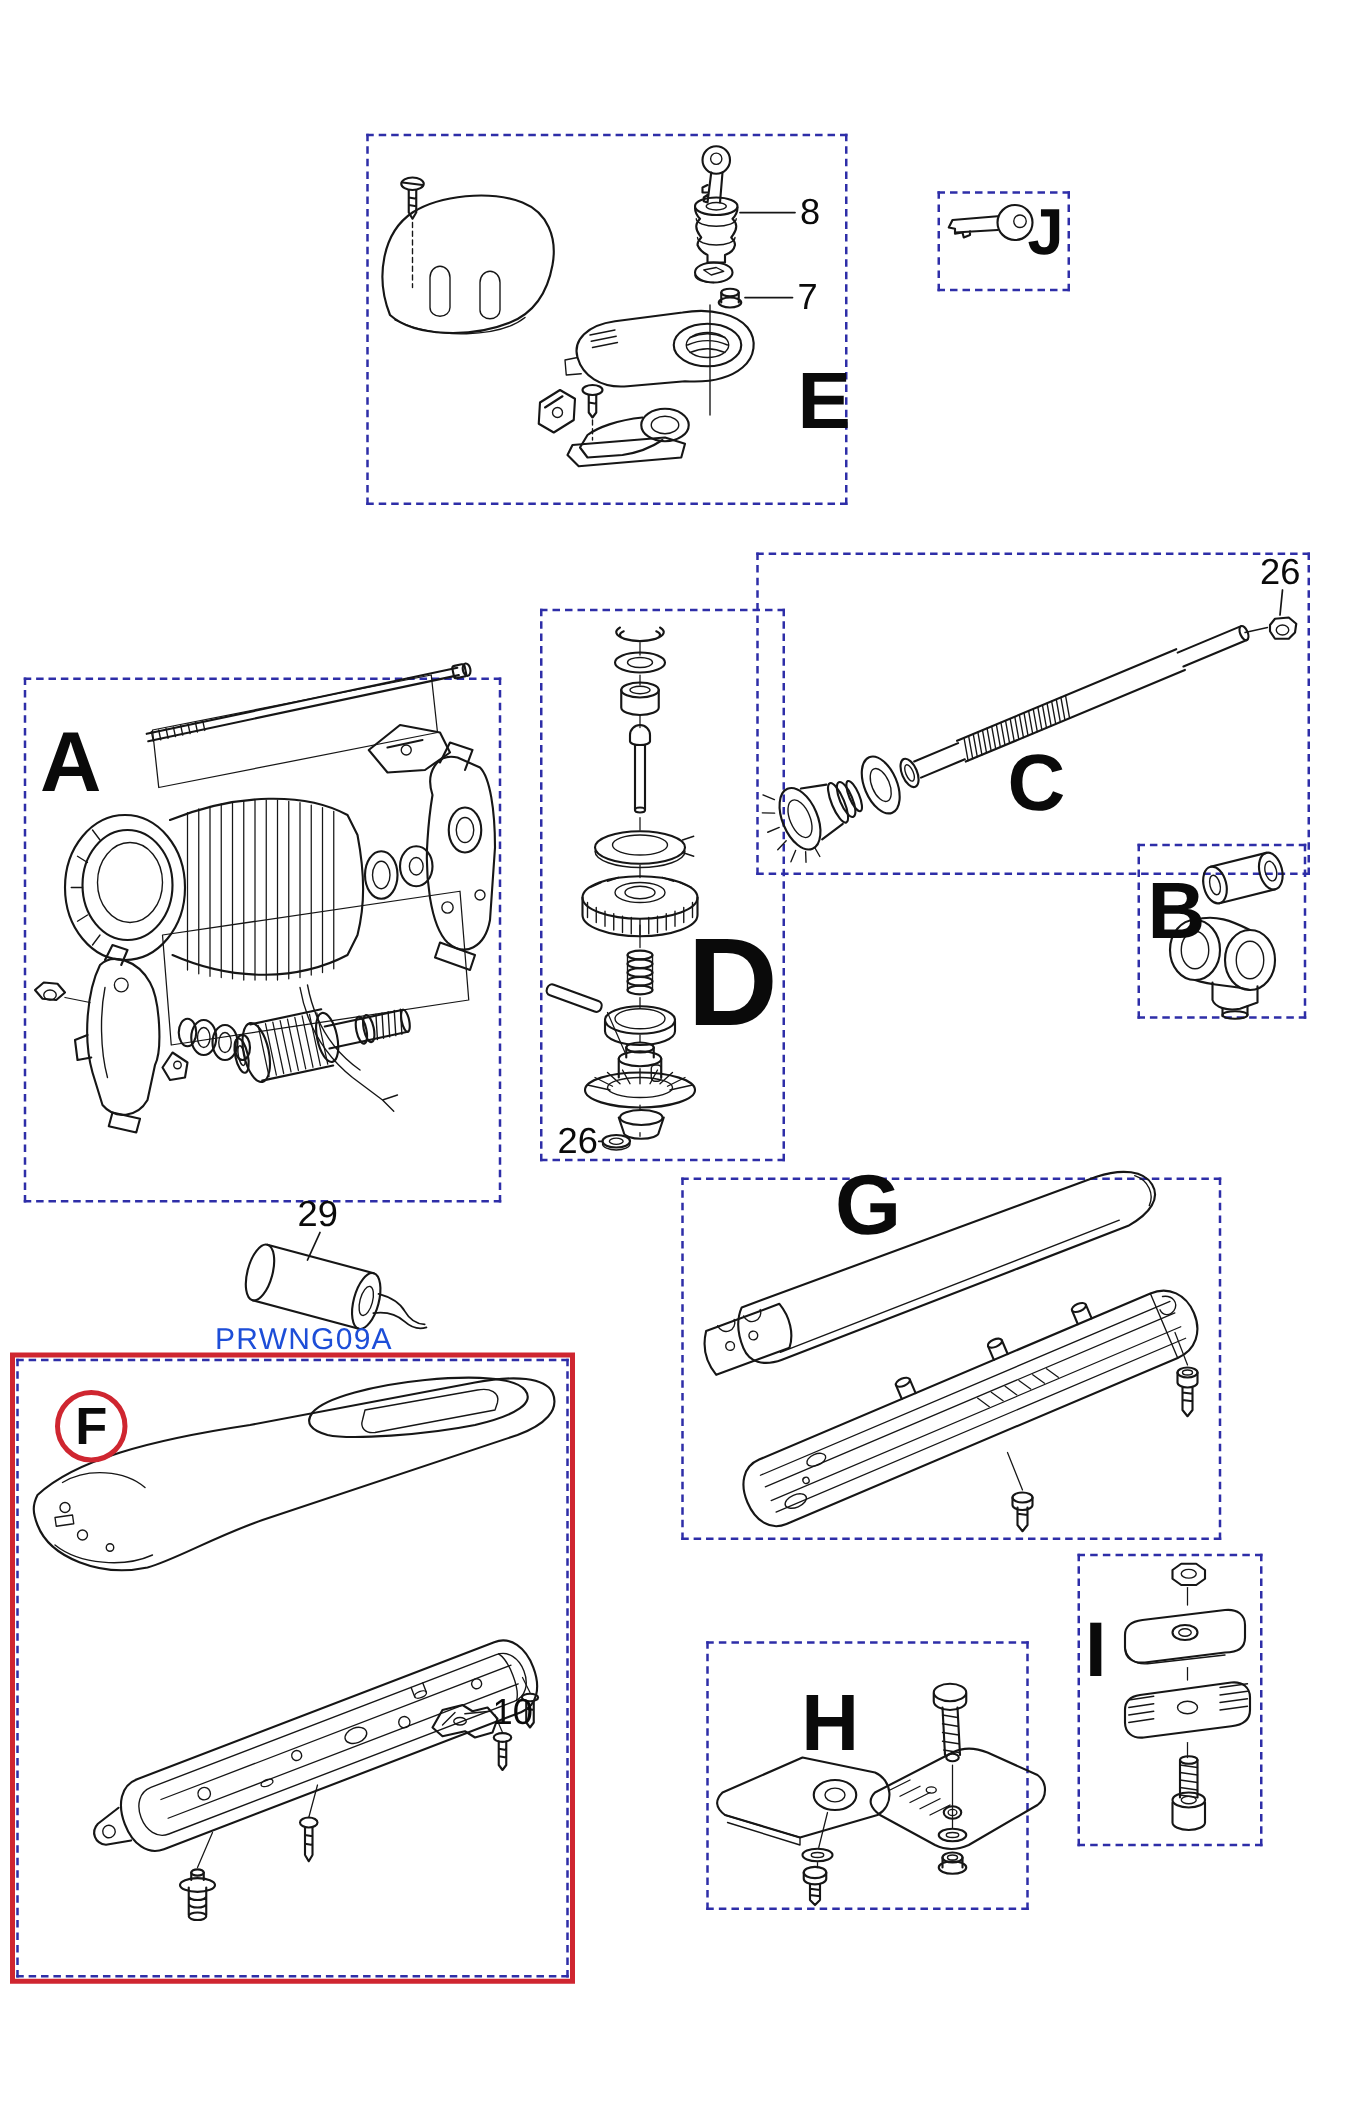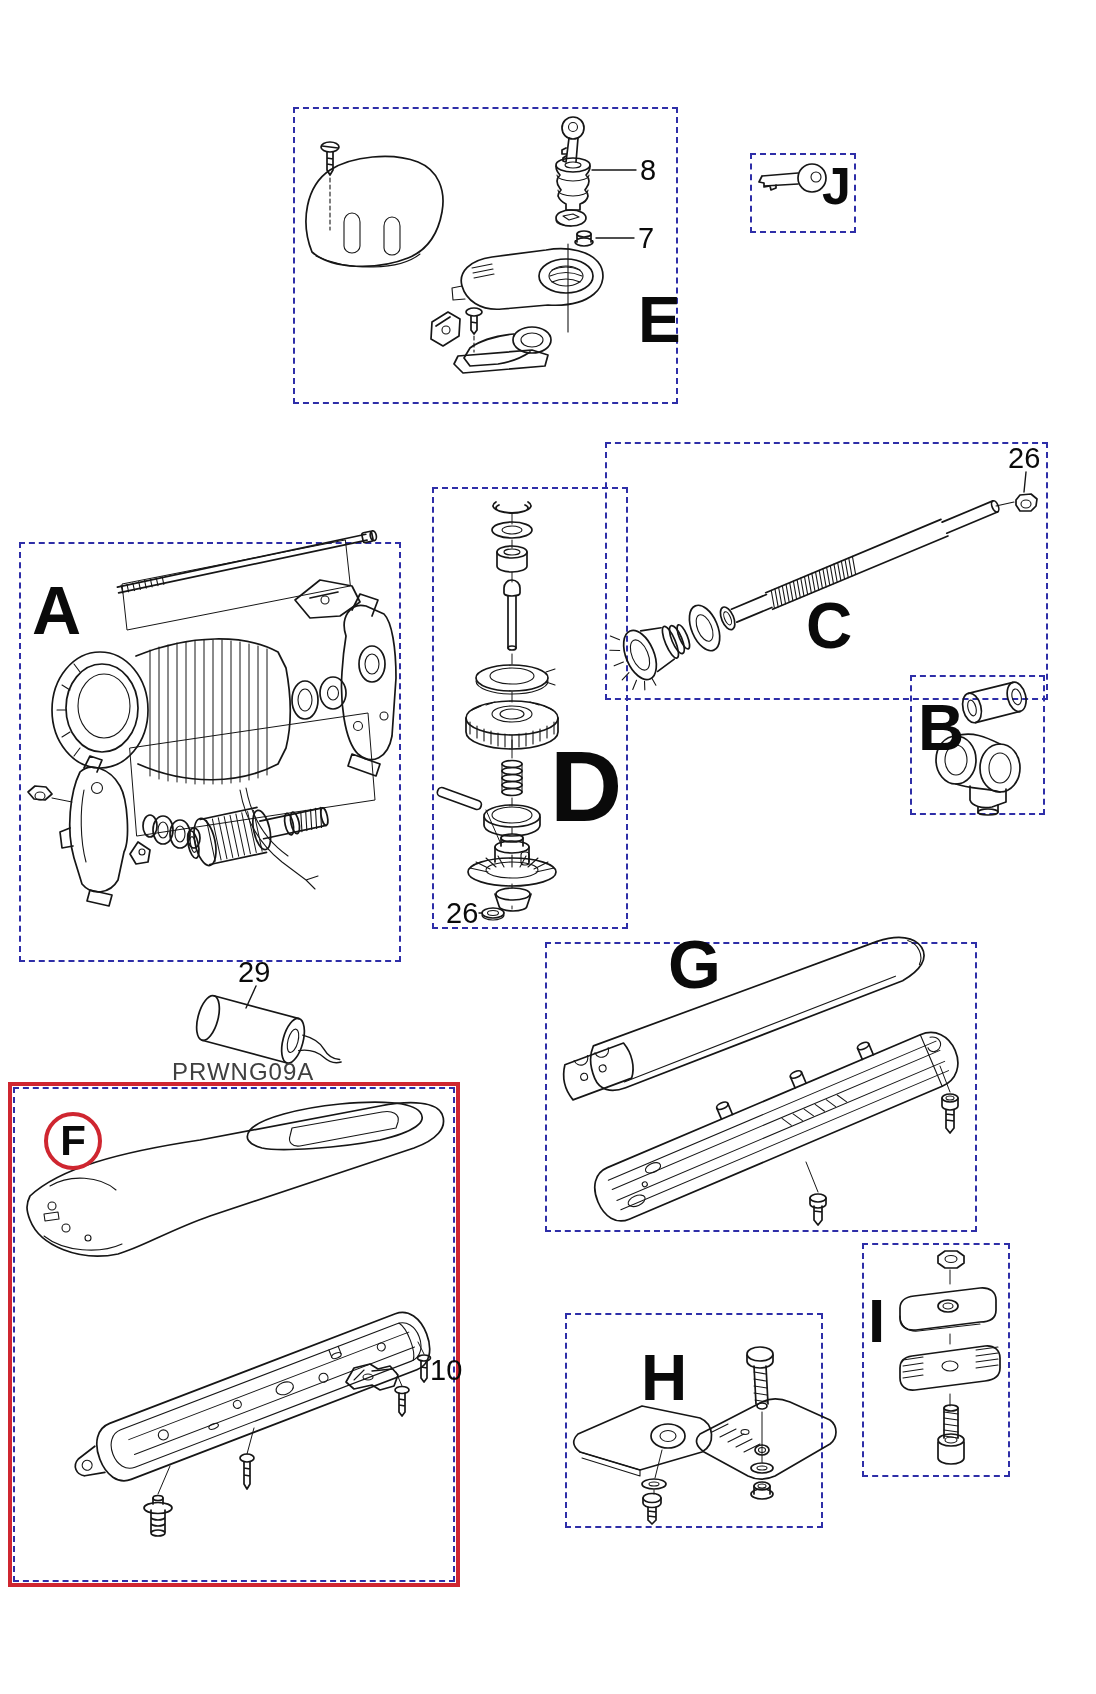--- a/index.html
+++ b/index.html
@@ -5,21 +5,21 @@
   html,body{margin:0;padding:0;background:#fff;}
   .canvas{position:relative;width:1096px;height:1694px;background:#fff;overflow:hidden;
           font-family:"Liberation Sans",sans-serif;}
   .sbox{position:absolute;border:2px dashed #2e2ea8;box-sizing:border-box;z-index:1;}
   .hbox{position:absolute;border:4px solid #cf2630;box-sizing:border-box;z-index:1;}
   .hbox-inner{position:absolute;left:1px;top:1px;right:1px;bottom:1px;
               border:2px dashed #2e2ea8;}
   .letter{position:absolute;font-weight:900;color:#0a0a0a;line-height:1;z-index:4;
           letter-spacing:0;}
   .callout{position:absolute;font-size:29px;font-weight:400;color:#0a0a0a;line-height:1;z-index:4;}
-  .pcode{position:absolute;left:172px;top:1058px;font-size:24px;color:#404040;
+  .pcode{position:absolute;left:172px;top:1058px;font-size:24px;color:#1d4ed8;
          letter-spacing:1px;z-index:4;}
   .fcircle{position:absolute;left:44px;top:1112px;width:58px;height:58px;border-radius:50%;
            border:4px solid #cf2630;box-sizing:border-box;display:flex;align-items:center;
            justify-content:center;font-weight:900;font-size:42px;color:#0a0a0a;z-index:4;}
   svg.art{position:absolute;left:0;top:0;z-index:3;pointer-events:none;}
 </style>
 </head>
 <body>
 
 <div class="canvas">
@@ -48,21 +48,21 @@
   <div class="letter" style="left:822px;top:160px;font-size:52px;">J</div>
   <div class="fcircle">
     <span>F</span>
   </div>
 
   <div class="callout" style="left:640px;top:156px;">8</div>
   <div class="callout" style="left:638px;top:224px;">7</div>
   <div class="callout" style="left:1008px;top:444px;">26</div>
   <div class="callout" style="left:446px;top:899px;">26</div>
   <div class="callout" style="left:238px;top:958px;">29</div>
-  <div class="callout" style="left:394px;top:1356px;margin-left:36px;">10</div>
+  <div class="callout" style="left:394px;top:1356px;">10</div>
 
   <div class="pcode">PRWNG09A</div>
 
   <svg class="art" width="1096" height="1694" viewBox="0 0 1096 1694">
   <g stroke="#161616" fill="none" stroke-width="1.7" stroke-linecap="round" stroke-linejoin="round">
 
     <g>
 
       <ellipse cx="330" cy="147" rx="9" ry="5"></ellipse>
       <path d="M322,146 l16,2 M327,152 L327,170 M333,152 L333,170 M327,158 l6,1 M327,164 l6,1 M327,170 l3,5 l3,-5"></path>

